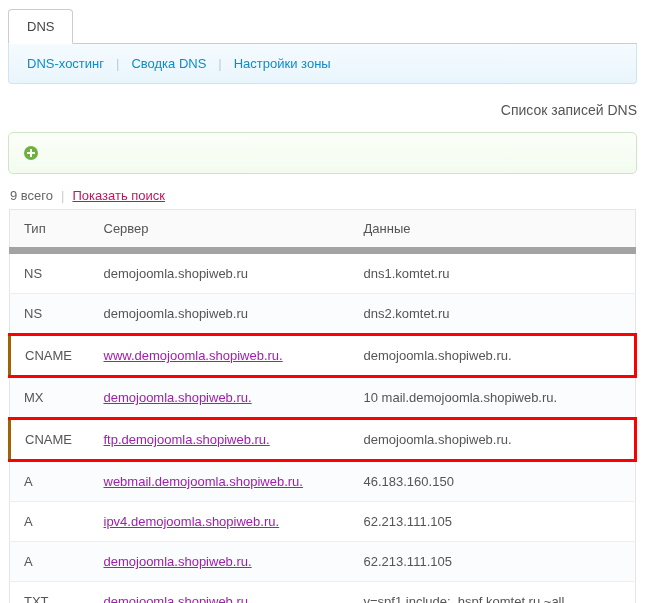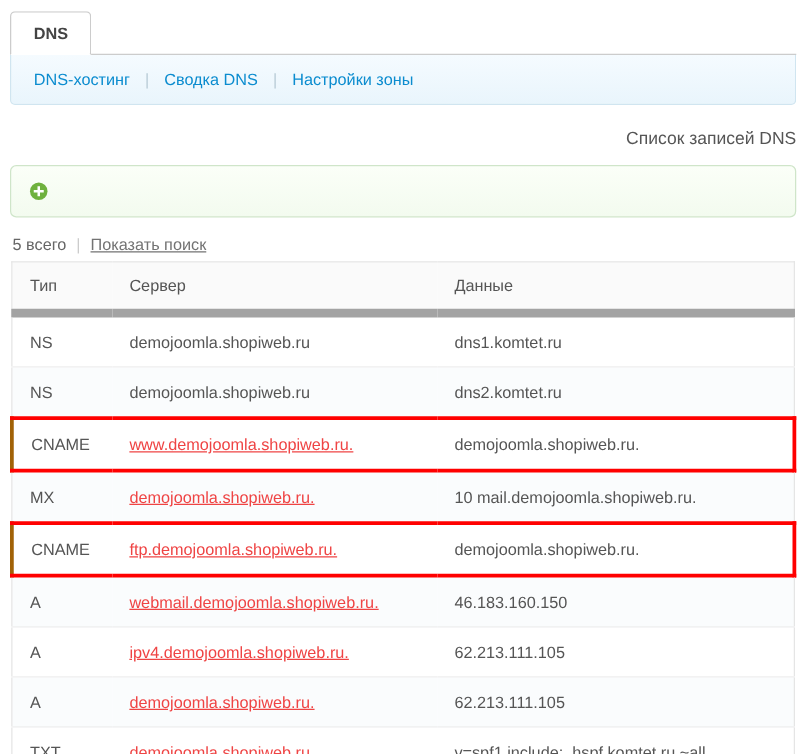--- a/index.html
+++ b/index.html
@@ -26,21 +26,21 @@
       font-size: 13px;
       color: #0b8ccf;
       cursor: pointer;
       position: relative;
       top: 1px;
     }
     .tab.active {
       background: #fff;
       border-bottom: 1px solid #fff;
       color: #444;
-      font-weight: bold;
+      font-weight: normal;
     }
     .subnav {
       background: linear-gradient(#f5fbff, #e9f5fc);
       border: 1px solid #d0e5f0;
       border-top: none;
       padding: 12px 18px;
       display: flex;
       align-items: flex-end;
       gap: 12px;
       border-radius: 0 0 4px 4px;
@@ -74,21 +74,21 @@
     .add-btn span { color: #555; font-size: 13px; }
     .count-row {
       display: flex;
       align-items: center;
       gap: 8px;
       font-size: 13px;
       color: #666;
       margin-bottom: 6px;
       margin-left: 2px;
     }
-    .count-row a { color: #737373; }
+    .count-row a { color: #be185d; }
     .count-row .cdiv { color: #ccc; }
     table {
       width: 100%;
       border-collapse: collapse;
       border: 1px solid #e5e5e5;
       font-size: 13px;
     }
     thead th {
       text-align: left;
       font-weight: normal;
@@ -97,21 +97,21 @@
       padding: 11px 14px;
       border-bottom: 7px solid #a3a3a3;
     }
     tbody td {
       padding: 12px 14px;
       border-top: 1px solid #eee;
       color: #555;
       vertical-align: middle;
     }
     tbody tr:nth-child(even) td { background: #fafcfd; }
-    tbody td a { color: #ef4444; }
+    tbody td a { color: #a21caf; }
     .col-type { width: 80px; }
     .col-server { width: 260px; }
     .highlight-row td:first-child {
       border-left: 3px solid #a16207;
     }
     .highlight-row td:last-child {
       border-right: 3px solid red;
     }
     .highlight-row td {
       border-top: 3px solid red !important;
@@ -137,21 +137,21 @@
 
 <div class="add-btn">
   <svg width="16" height="16" viewBox="0 0 16 16">
     <circle cx="8" cy="8" r="7" fill="#6fb13e"></circle>
     <rect x="7" y="4" width="2" height="8" fill="#fff"></rect>
     <rect x="4" y="7" width="8" height="2" fill="#fff"></rect>
   </svg>
 </div>
 
 <div class="count-row">
-  <span>5 всего</span>
+  <span>9 всего</span>
   <span class="cdiv">|</span>
   <a href="#">Показать поиск</a>
 </div>
 
 <table>
   <thead>
     <tr>
       <th class="col-type">Тип</th>
       <th class="col-server">Сервер</th>
       <th>Данные</th>

